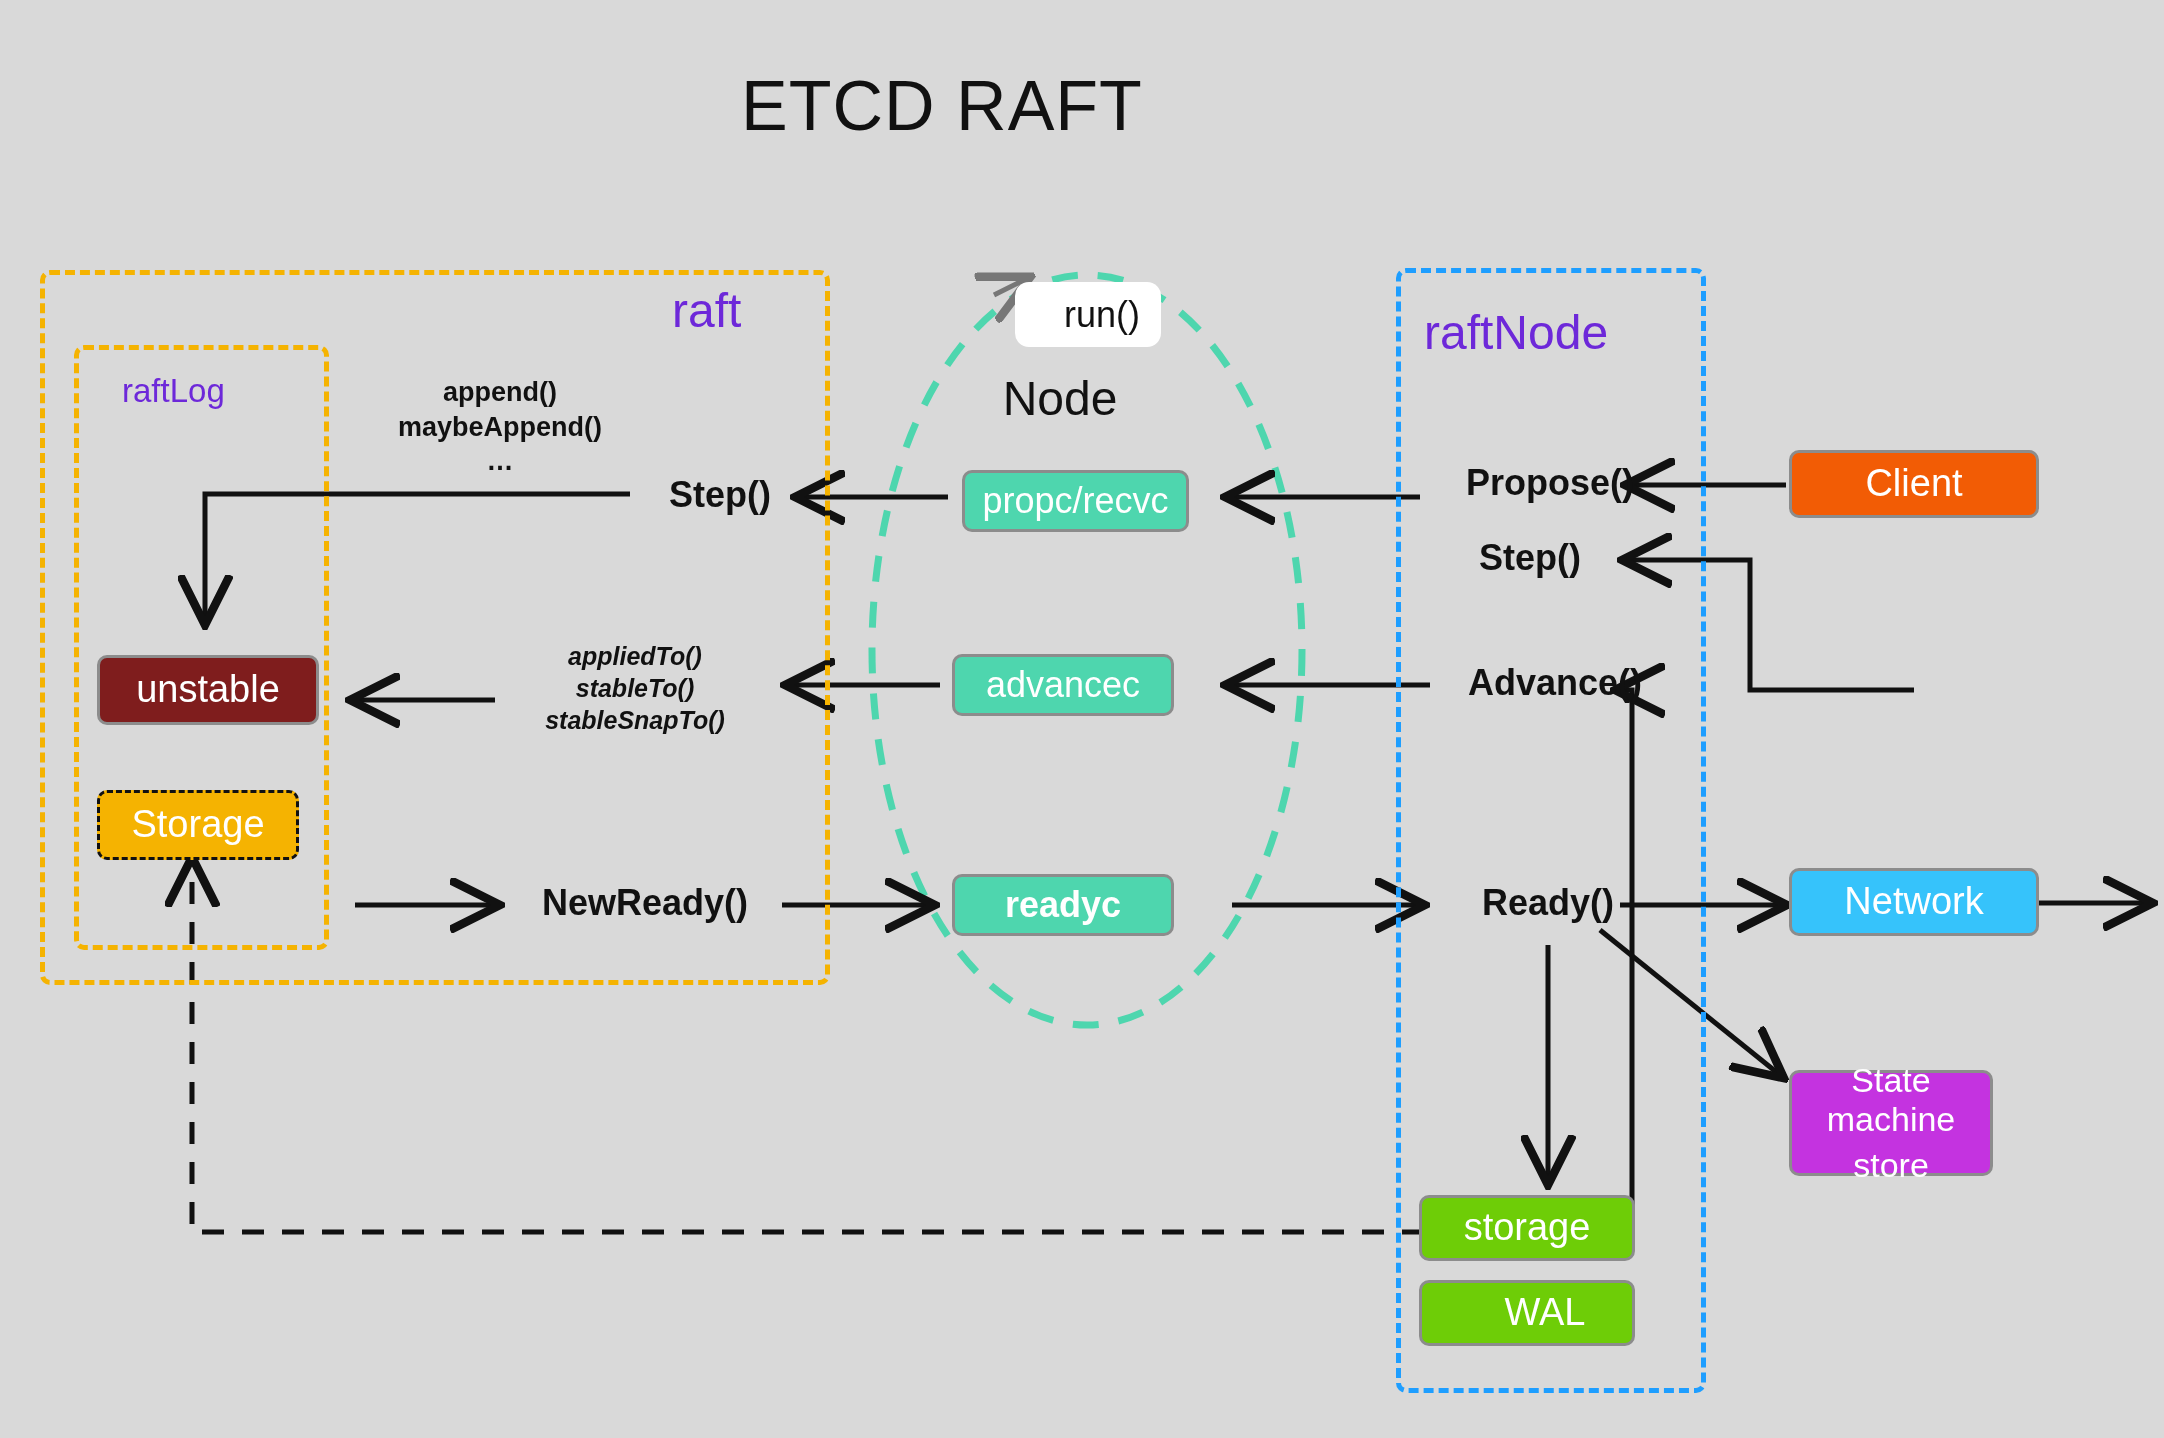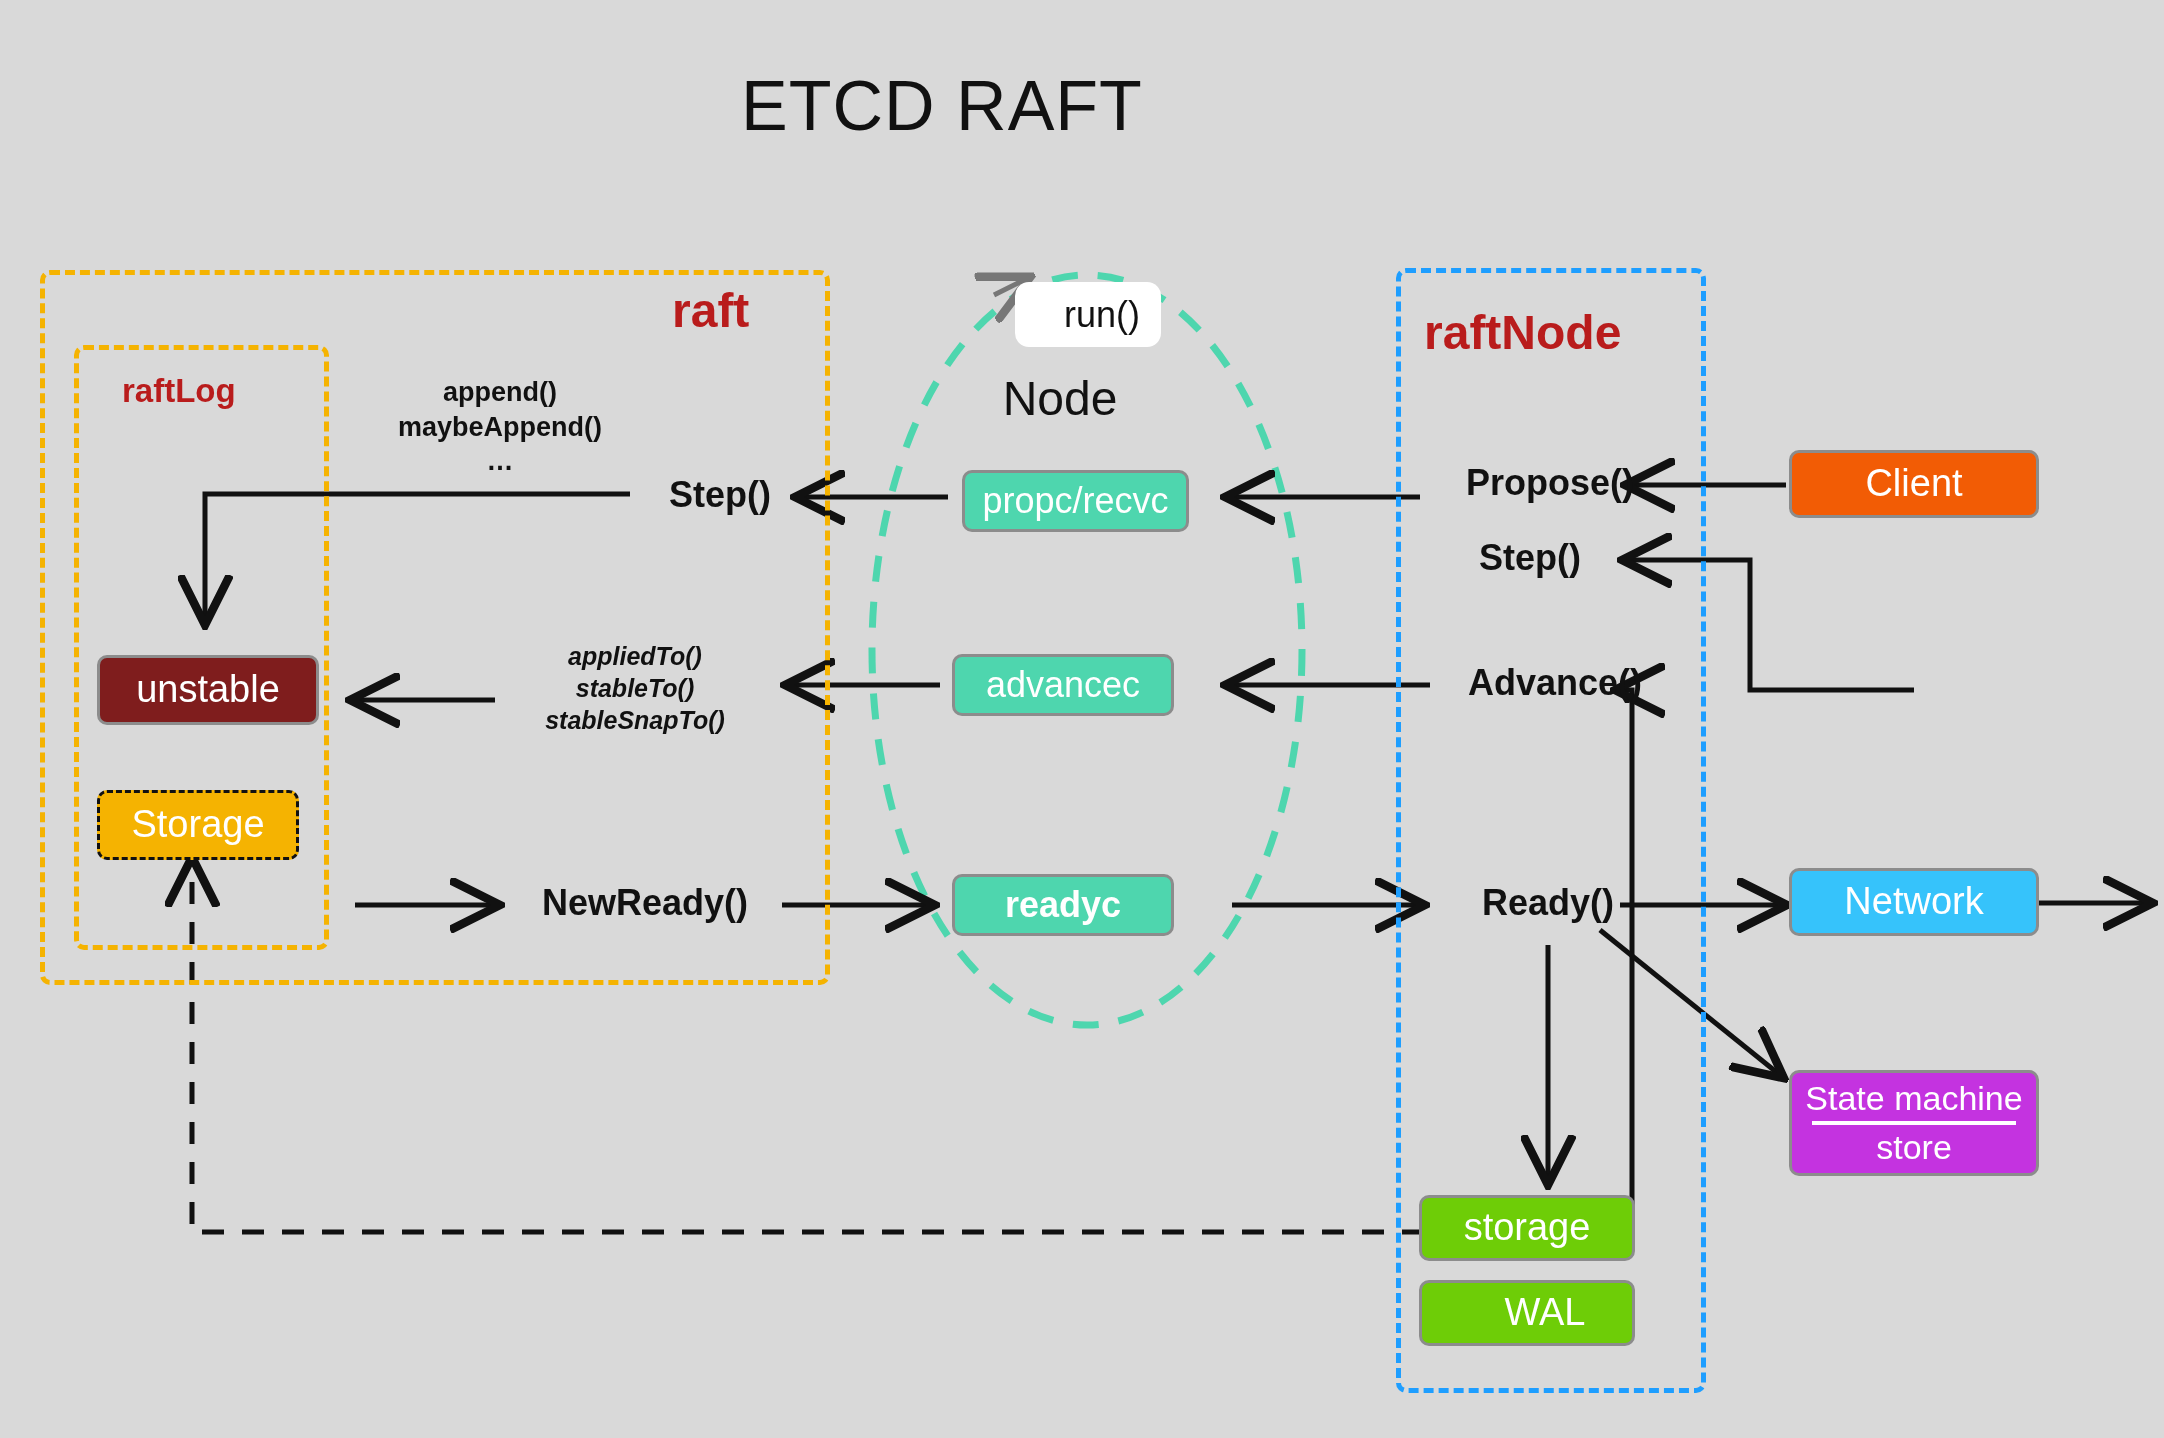--- a/index.html
+++ b/index.html
@@ -42,22 +42,22 @@
     position: absolute;
     color: #111111;
     font-weight: bold;
     text-align: center;
     line-height: 1.28;
     white-space: pre-line;
     z-index: 4;
   }
   .panel-title {
     position: absolute;
-    color: #b91c1c;
-    font-weight: bold;
+    color: #6d28d9;
+    font-weight: normal;
     z-index: 4;
   }
   .dash-panel {
     position: absolute;
     box-sizing: border-box;
     border-style: dashed;
     border-radius: 10px;
     z-index: 1;
   }
   .run-chip {
@@ -176,21 +176,21 @@
   <div class="node-box" style="left:962px; top:470px; width:227px; height:62px; background:#4ed6ae; border-color:#8c8c8c; font-size:36px;">propc/recvc</div>
 
   <div class="node-box" style="left:952px; top:654px; width:222px; height:62px; background:#4ed6ae; border-color:#8c8c8c; font-size:36px;">advancec</div>
 
   <div class="node-box" style="left:952px; top:874px; width:222px; height:62px; background:#4ed6ae; border-color:#8c8c8c; font-size:36px;font-weight:bold;">readyc</div>
 
   <div class="node-box" style="left:1789px; top:450px; width:250px; height:68px; background:#f25c05; border-color:#8c8c8c; font-size:38px;">Client</div>
 
   <div class="node-box" style="left:1789px; top:868px; width:250px; height:68px; background:#36c3fb; border-color:#8c8c8c; font-size:38px;">Network</div>
 
-  <div class="node-box" style="left:1789px; top:1070px; width:250px; height:106px; background:#c433e0; border-color:#8c8c8c; font-size:34px; flex-direction:column;text-align:center;">
+  <div class="node-box" style="left:1789px; top:1070px; width:204px; height:106px; background:#c433e0; border-color:#8c8c8c; font-size:34px; flex-direction:column;text-align:center;">
     <div class="sm-inner">State machine</div>
     <div class="sm-divider"></div>
     <div class="sm-inner">store</div>
   </div>
 
   <div class="node-box" style="left:1419px; top:1195px; width:216px; height:66px; background:#6ecd07; border-color:#8c8c8c; font-size:38px;">storage</div>
 
   <div class="node-box" style="left:1419px; top:1280px; width:216px; height:66px; background:#6ecd07; border-color:#8c8c8c; font-size:38px;padding-left:36px;">WAL</div>
 
 </div>

